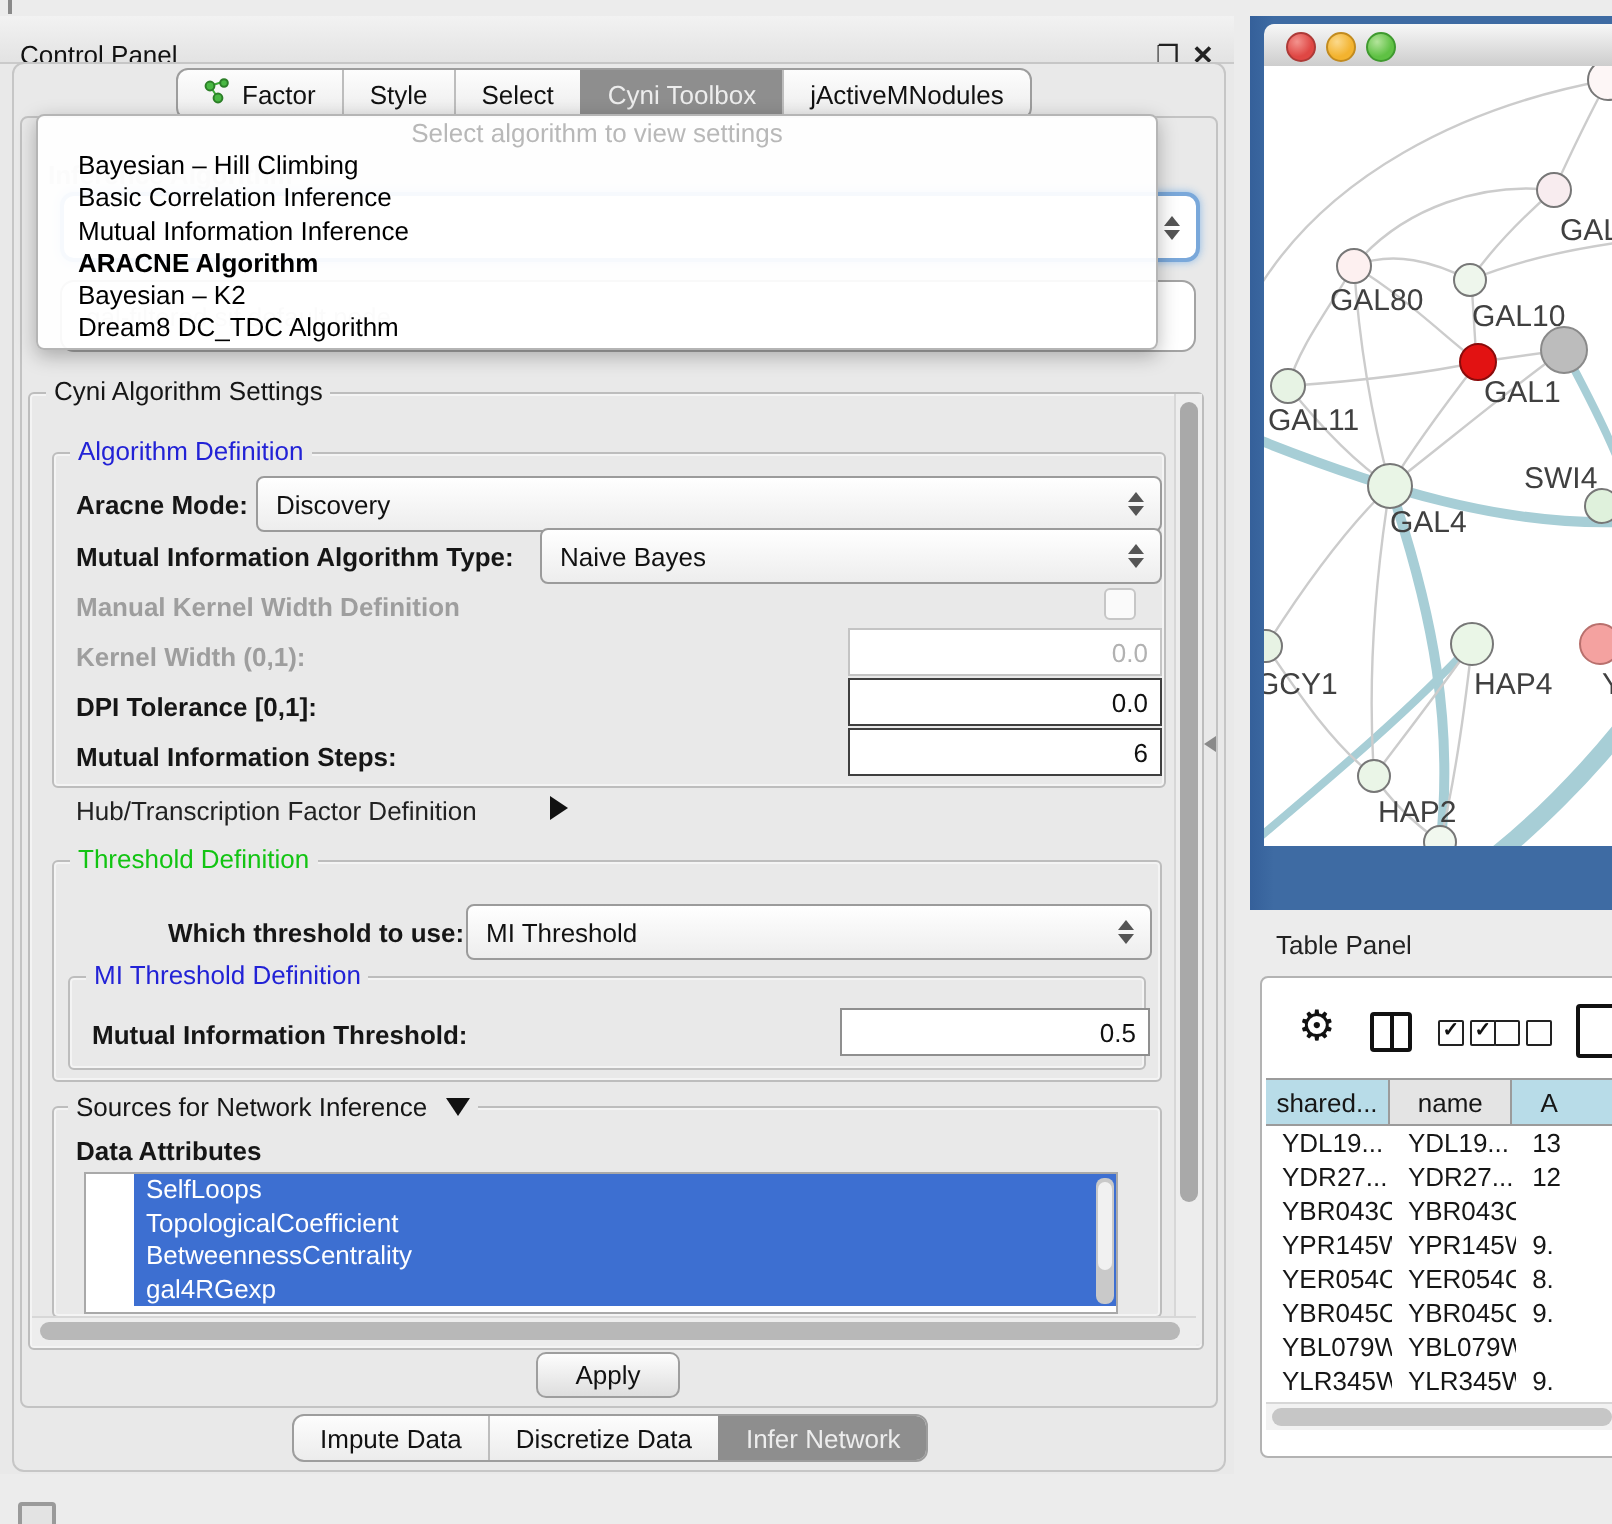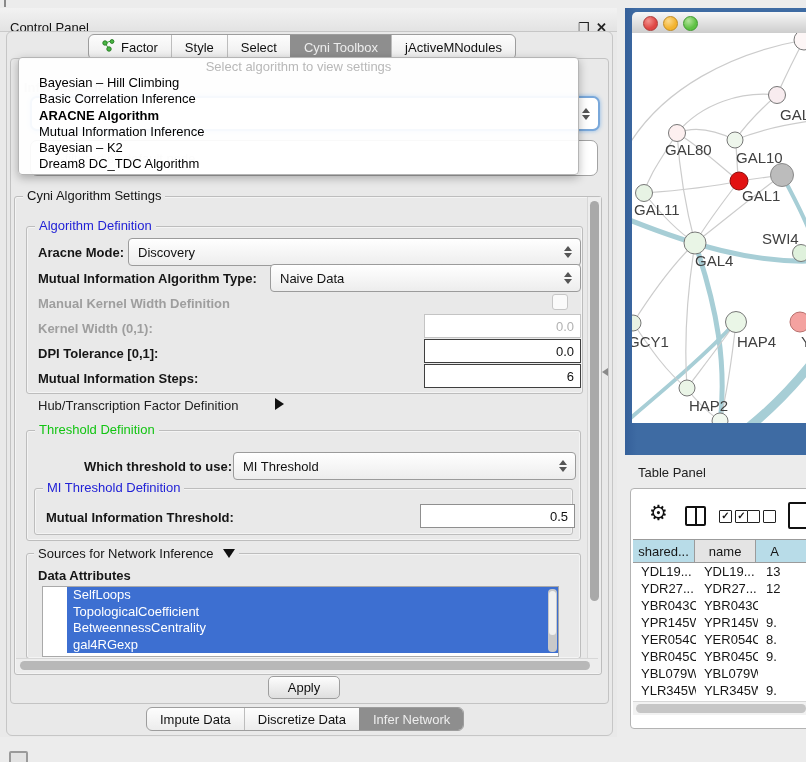--- a/index.html
+++ b/index.html
@@ -135,41 +135,41 @@
     <span class="spin"></span>
   </div>
   <div class="abs" style="left:30px;top:140px;width:566px;height:34px;background:#fff;border:1px solid #a3a3a3;border-radius:7px;z-index:1;display:flex;align-items:center;">
     <span class="ghost" style="font-size:13px;padding-left:12px;">gal-filtered sif default node</span>
   </div>
 
   <div class="abs popup">
     <div class="popup-prompt">Select algorithm to view settings</div>
     <div class="popup-item">Bayesian – Hill Climbing</div>
     <div class="popup-item">Basic Correlation Inference</div>
+    <div class="popup-item">Mutual Information Inference</div>
     <div class="popup-item" style="font-weight:bold;">ARACNE Algorithm</div>
-    <div class="popup-item">Mutual Information Inference</div>
     <div class="popup-item">Bayesian – K2</div>
     <div class="popup-item">Dream8 DC_TDC Algorithm</div>
   </div>
 
   <div class="abs tb" style="left:14px;top:196px;width:586px;height:477px;">
     <span class="tb-title">Cyni Algorithm Settings</span>
   </div>
 
   <div class="abs tb" style="left:26px;top:226px;width:555px;height:166px;">
     <span class="tb-title t-blue">Algorithm Definition</span>
   </div>
   <div class="abs lb" style="left:38px;top:245px;">Aracne Mode:</div>
   <div class="abs cmb" style="left:128px;top:238px;width:442px;height:26px;">
     <span>Discovery</span>
     <span class="spin"></span>
   </div>
   <div class="abs lb" style="left:38px;top:271px;">Mutual Information Algorithm Type:</div>
   <div class="abs cmb" style="left:270px;top:264px;width:300px;height:26px;">
-    <span>Naive Data</span>
+    <span>Naive Bayes</span>
     <span class="spin"></span>
   </div>
   <div class="abs lb dis" style="left:38px;top:296px;">Manual Kernel Width Definition</div>
   <div class="abs chk" style="left:552px;top:294px;"></div>
   <div class="abs lb dis" style="left:38px;top:321px;">Kernel Width (0,1):</div>
   <div class="abs fld dis" style="left:424px;top:314px;width:143px;height:22px;">0.0</div>
   <div class="abs lb" style="left:38px;top:346px;">DPI Tolerance [0,1]:</div>
   <div class="abs fld dark" style="left:424px;top:339px;width:143px;height:22px;">0.0</div>
   <div class="abs lb" style="left:38px;top:371px;">Mutual Information Steps:</div>
   <div class="abs fld dark" style="left:424px;top:364px;width:143px;height:22px;">6</div>

